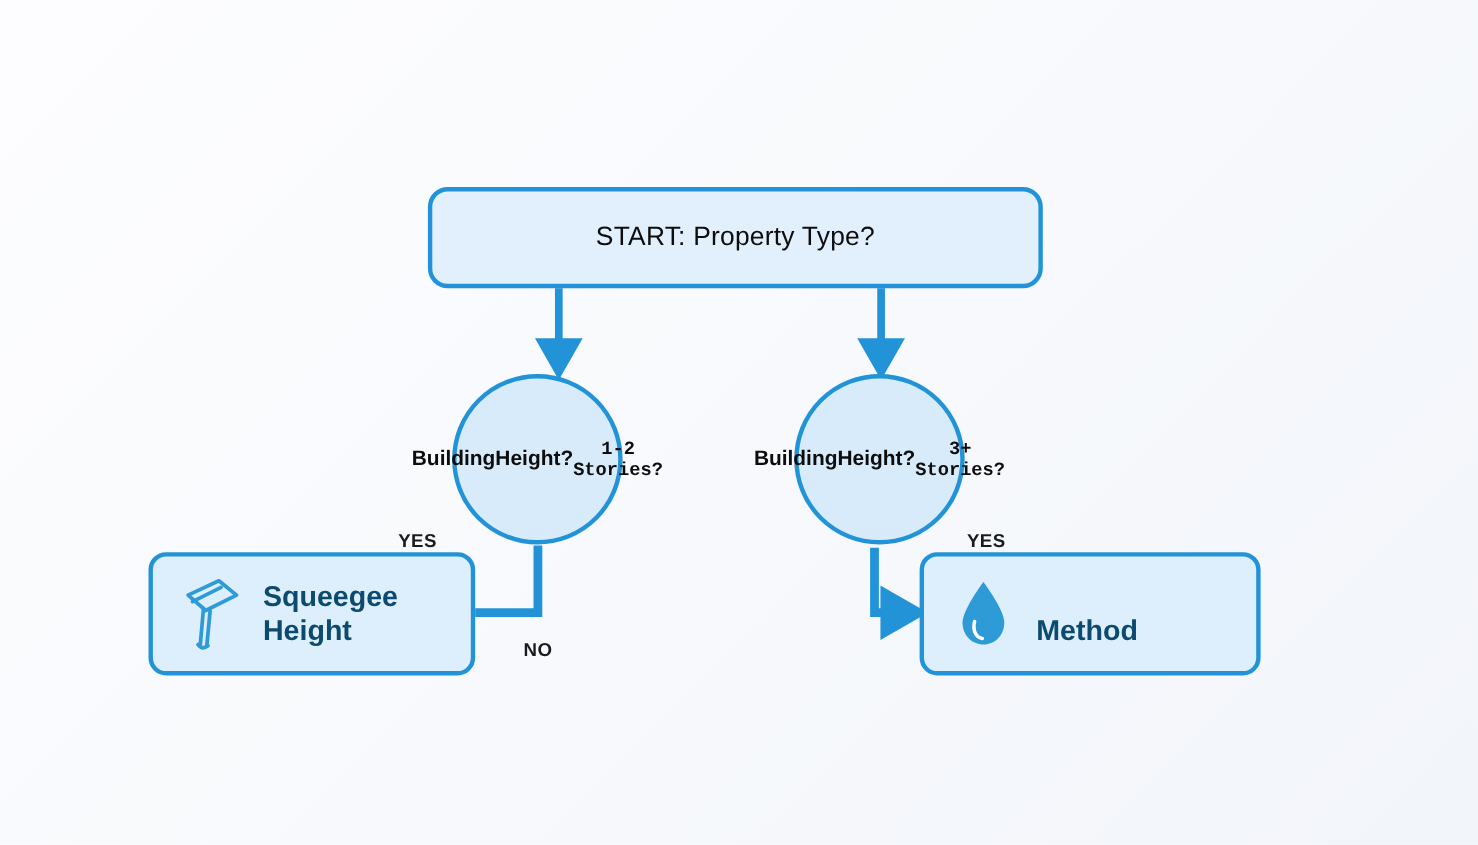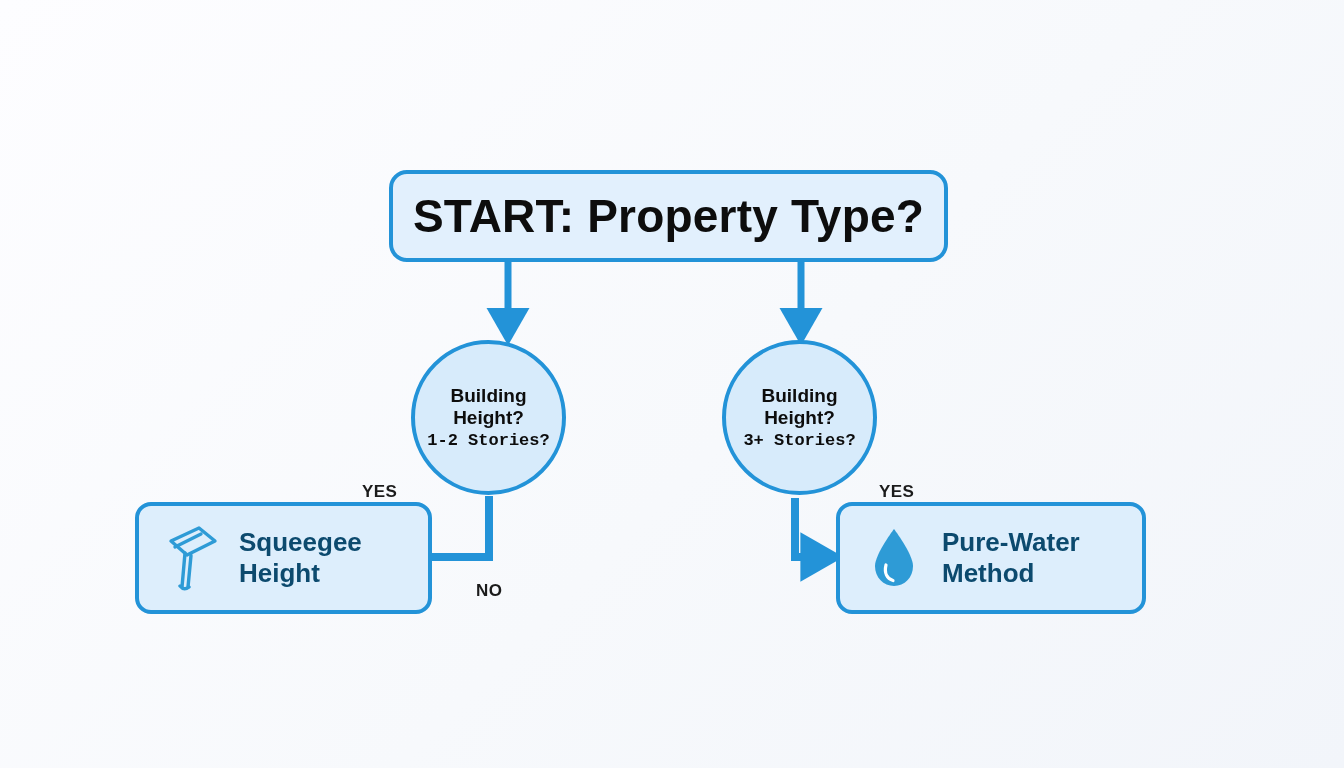--- a/index.html
+++ b/index.html
@@ -44,36 +44,36 @@
     align-items: center;
     justify-content: center;
     text-align: center;
     color: #0d0d0d;
   }
   .rounded-rect {
     border-radius: 16px;
   }
   .circle {
     border-radius: 50%;
-    flex-direction: column;
+    flex-direction: row;
     background: #d7ebfb;
   }
 
   
   #start-node {
     left: 389px;
     top: 170px;
     width: 559px;
     height: 92px;
     border-radius: 18px;
     background: #e2f0fd;
   }
   #start-label {
-    font-size: 46px;
-    font-weight: bold;
+    font-size: 24px;
+    font-weight: normal;
     letter-spacing: 0.2px;
   }
 
   
   #decision-left {
     left: 411px;
     top: 340px;
     width: 155px;
     height: 155px;
   }
@@ -208,21 +208,21 @@
   </div>
 
   <div class="node rounded-rect" id="outcome-right">
     <span class="icon-wrap">
       <svg width="52" height="66" viewBox="0 0 52 66" xmlns="http://www.w3.org/2000/svg">
         <path d="M26,4 C26,4 45,29 45,41 C45,52.6 36.5,61 26,61 C15.5,61 7,52.6 7,41 C7,29 26,4 26,4 Z" fill="#2e9bd6"></path>
         <path d="M18,40 C16,48 19,54 25,55.5" stroke="#ffffff" stroke-width="3.2" fill="none" stroke-linecap="round"></path>
       </svg>
     </span>
     <span class="outcome-label">
-      <span>Pure-Water</span><br>
+      <br>
       <span>Method</span>
     </span>
   </div>
 
   <div class="edge-label" id="label-yes-left">YES</div>
   <div class="edge-label" id="label-no-left">NO</div>
   <div class="edge-label" id="label-yes-right">YES</div>
 
 </div>
 

